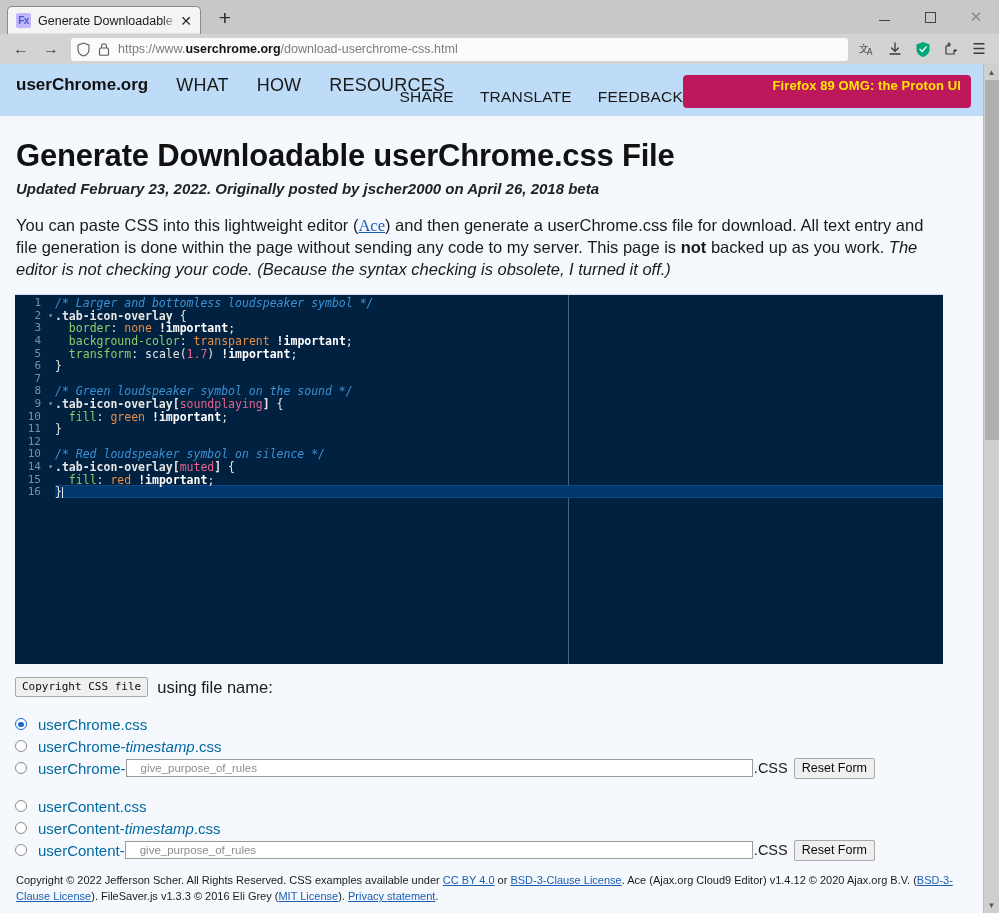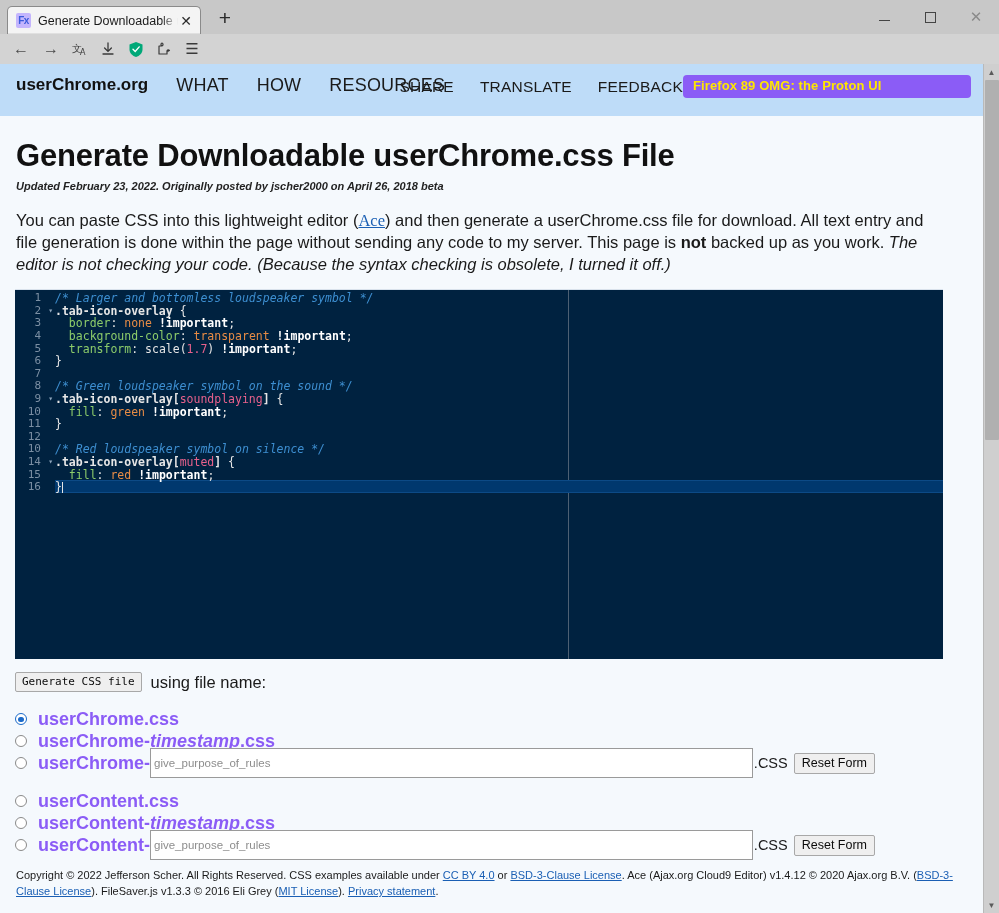--- a/index.html
+++ b/index.html
@@ -120,33 +120,33 @@
     margin-right: 28px; letter-spacing: .2px;
   }
   .headright {
     position:absolute; right: 12px; top: 8px;
     display:flex; flex-direction: row; align-items: flex-end;
   }
   .headright .row1 { display:flex; }
   .headright .row1 span { font-size: 15.5px; color:#1a1a1a; margin-left: 26px; line-height: 22px; letter-spacing:.2px;}
   .banner {
     margin-top: 3px;
-    background: #8b5cf6; color: #ffe600;
+    background: #be185d; color: #ffe600;
     font-size: 13px; font-weight: bold;
-    padding: 3px 10px 5px; border-radius: 4px;
-    width: 288px; text-align:left;
+    padding: 3px 10px 15px; border-radius: 4px;
+    width: 288px; text-align:right;
     letter-spacing: .1px;
   }
 
   h1.title {
     margin: 22px 0 0 16px; font-size: 31px; font-weight: bold;
     color: #111; letter-spacing: -0.2px;
   }
   .subtitle {
-    margin: 6px 0 0 16px; font-size: 11px;
+    margin: 6px 0 0 16px; font-size: 15px;
     font-style: italic; font-weight: bold; color:#222;
   }
   p.intro {
     margin: 18px 16px 0 16px; font-size: 16.5px; color:#1a1a1a;
     line-height: 1.32; max-width: 930px;
   }
   p.intro a { color: #1a5fb4; font-family: Liberation Serif, serif; }
   p.intro b { font-weight: bold; }
   p.intro i { font-style: italic; }
 
@@ -224,27 +224,27 @@
     width: 12px; height: 12px; border-radius: 50%;
     border: 1.4px solid #8a8a8a; background: #fff;
     margin-right: 11px; flex: 0 0 12px; position: relative;
   }
   .radio.sel { border-color: #1b6ac9; }
   .radio.sel::after {
     content:""; position:absolute; left:2.4px; top:2.4px;
     width: 5.4px; height: 5.4px; border-radius:50%;
     background:#1b6ac9;
   }
-  .rlabel { font-size: 18px; color:#8b5cf6;font-weight:bold; }
+  .rlabel { font-size: 15px; color:#0369a1; }
   .rlabel i { font-style: italic; }
   .nametext {
-    flex: 1; height: 30px;
+    flex: 1; height: 18px;
     border: 1px solid #9a9a9a; background:#fff;
     font-size: 11.5px; color:#777;
-    padding: 0 3px; font-family:"Liberation Sans", sans-serif;
+    padding: 0 14px; font-family:"Liberation Sans", sans-serif;
     outline:none; min-width: 0;
   }
   .nametext::placeholder { color:#8d8d8d; }
   .sufcss { font-size: 14.5px; color:#1a1a1a; margin-left: 1px; }
   .resetbtn {
     margin-left: 6px; margin-right: 0;
     font-size: 12.5px; padding: 2px 7px 3px;
     background:#efefef; border:1px solid #a8a8a8; border-radius:2px;
     color:#0b0b0b; font-family:"Liberation Sans", sans-serif;
   }
@@ -291,20 +291,34 @@
         </div>
       <div class="wincontrol">
           <span class="wc-close">✕</span>
         </div>
     </div>
   </div>
 
   <div class="navbar">
     <div class="navbtn">←</div>
     <div class="navbtn">→</div>
+    <div class="urlbar">
+      <span class="ic">
+        <svg width="13" height="15" viewBox="0 0 13 15">
+            <path d="M6.5 1 L12 3.2 V7.4 C12 10.6 9.4 13 6.5 14 C3.6 13 1 10.6 1 7.4 V3.2 Z" fill="none" stroke="#5a5a5a" stroke-width="1.1"></path>
+          </svg>
+      </span>
+      <span class="ic">
+        <svg width="12" height="15" viewBox="0 0 12 15">
+            <rect x="1.5" y="6" width="9" height="7.3" rx="1" fill="none" stroke="#5a5a5a" stroke-width="1.1"></rect>
+            <path d="M3.6 6 V4.2 A2.4 2.4 0 0 1 8.4 4.2 V6" fill="none" stroke="#5a5a5a" stroke-width="1.1"></path>
+          </svg>
+      </span>
+      <span class="urltext"><span>https://www.</span><b>userchrome.org</b><span>/download-userchrome-css.html</span></span>
+    </div>
     <div class="navicon">
       <svg width="17" height="16" viewBox="0 0 17 16">
           <text x="0" y="11" font-family="DejaVu Sans, sans-serif" font-size="10" fill="#3a3a3a">文</text>
           <text x="8" y="14" font-family="DejaVu Sans, sans-serif" font-size="8" fill="#3a3a3a">A</text>
         </svg>
     </div>
     <div class="navicon">
       <svg width="16" height="16" viewBox="0 0 16 16">
           <path d="M8 2 V10 M4.6 7 L8 10.4 L11.4 7 M3 13 H13" fill="none" stroke="#3a3a3a" stroke-width="1.3" stroke-linecap="round"></path>
         </svg>
@@ -363,21 +377,21 @@
           <div class="gline">12</div>
           <div class="gline">10</div>
           <div class="gline">14<span class="fold">▾</span></div>
           <div class="gline">15</div>
           <div class="gline">16</div>
         </div>
       <div class="code" id="code"><div class="cline"><span class="t-comment">/* Larger and bottomless loudspeaker symbol */</span></div><div class="cline"><span class="t-selector">.tab-icon-overlay </span><span class="t-brace">{</span></div><div class="cline"><span class="t-val">  </span><span class="t-prop">border</span><span class="t-val">: </span><span class="t-kw">none</span><span class="t-val"> </span><span class="t-important">!important</span><span class="t-val">;</span></div><div class="cline"><span class="t-val">  </span><span class="t-prop">background-color</span><span class="t-val">: </span><span class="t-kw">transparent</span><span class="t-val"> </span><span class="t-important">!important</span><span class="t-val">;</span></div><div class="cline"><span class="t-val">  </span><span class="t-prop">transform</span><span class="t-val">: </span><span class="t-fn">scale(</span><span class="t-num">1.7</span><span class="t-fn">)</span><span class="t-val"> </span><span class="t-important">!important</span><span class="t-val">;</span></div><div class="cline"><span class="t-brace">}</span></div><div class="cline"></div><div class="cline"><span class="t-comment">/* Green loudspeaker symbol on the sound */</span></div><div class="cline"><span class="t-selector">.tab-icon-overlay[</span><span class="t-attr">soundplaying</span><span class="t-selector">] </span><span class="t-brace">{</span></div><div class="cline"><span class="t-val">  </span><span class="t-prop">fill</span><span class="t-val">: </span><span class="t-kw">green</span><span class="t-val"> </span><span class="t-important">!important</span><span class="t-val">;</span></div><div class="cline"><span class="t-brace">}</span></div><div class="cline"></div><div class="cline"><span class="t-comment">/* Red loudspeaker symbol on silence */</span></div><div class="cline"><span class="t-selector">.tab-icon-overlay[</span><span class="t-attr">muted</span><span class="t-selector">] </span><span class="t-brace">{</span></div><div class="cline"><span class="t-val">  </span><span class="t-prop">fill</span><span class="t-val">: </span><span class="t-kw">red</span><span class="t-val"> </span><span class="t-important">!important</span><span class="t-val">;</span></div><div class="cline"><span class="t-brace">}</span><span class="cursor"></span></div></div>
     </div>
 
     <div class="formrow">
-      <button class="genbtn">Generate CSS file</button>
+      <button class="genbtn">Copyright CSS file</button>
       <span class="usinglbl">using file name:</span>
     </div>
 
     <div id="radios">
         <div class="radiorow spaced">
           <span class="radio sel"></span>
           <span class="rlabel"><span>userChrome.css</span></span>
         </div>
         <div class="radiorow">
           <span class="radio"></span>

